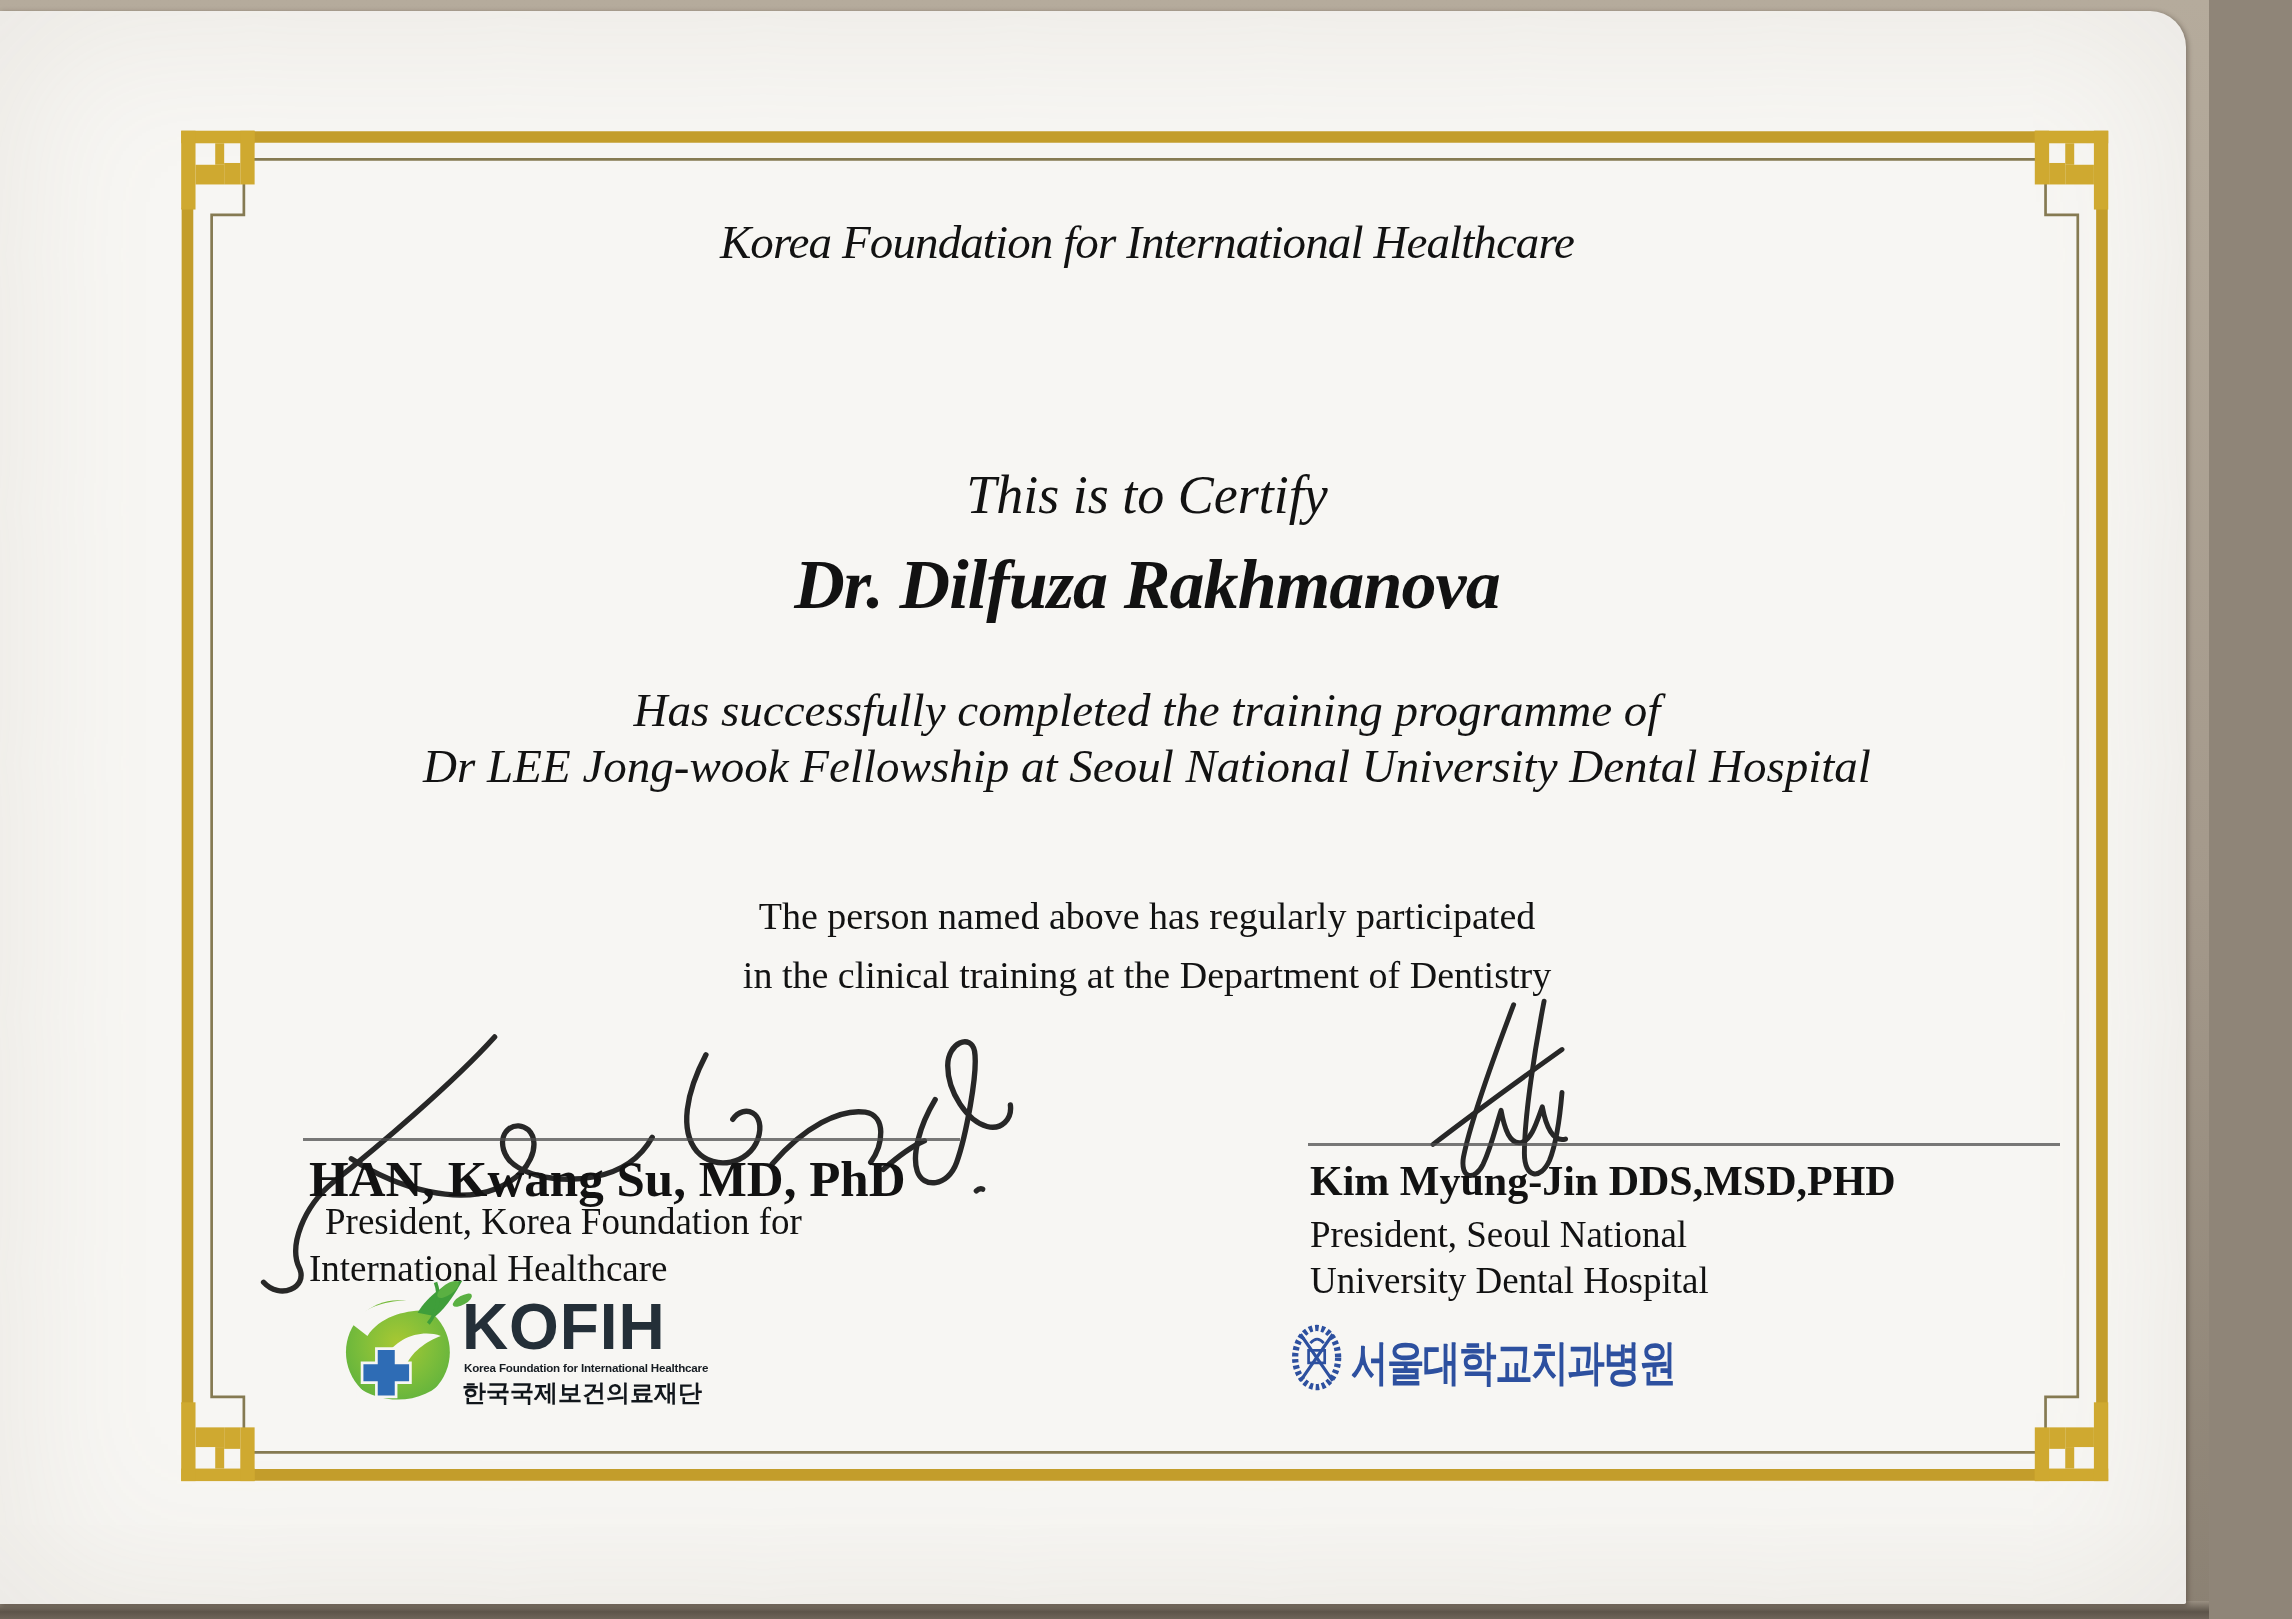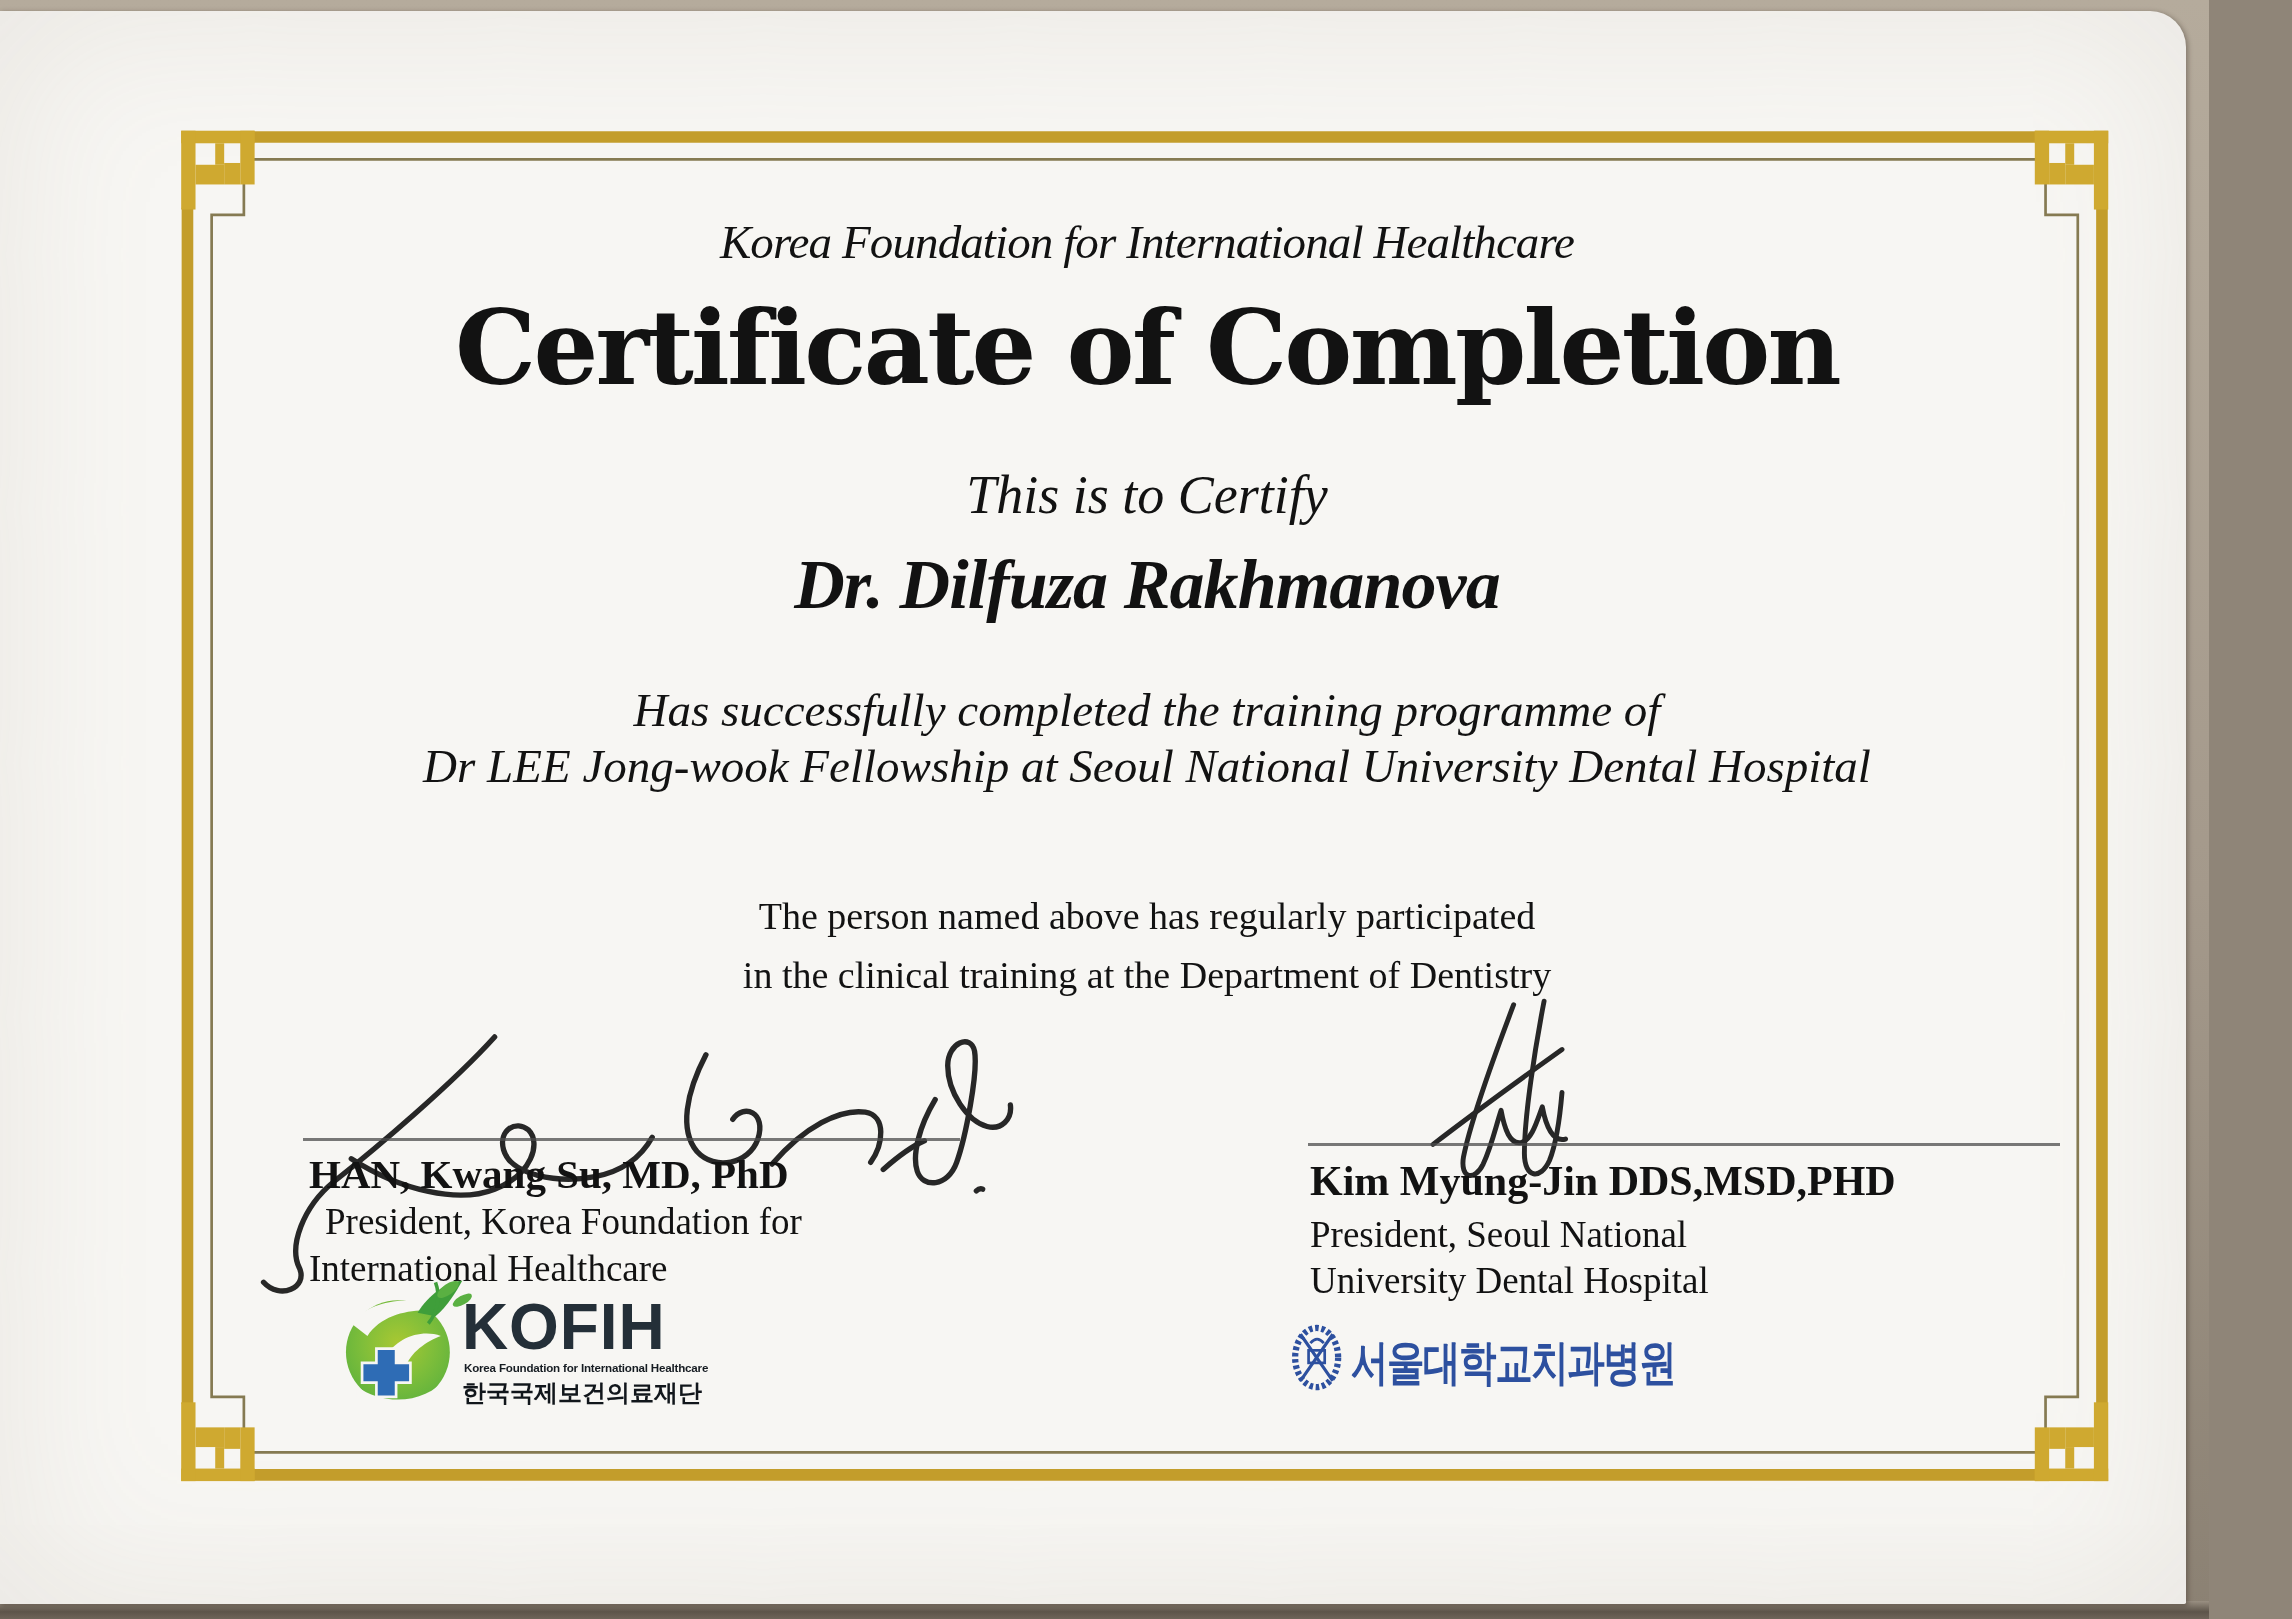--- a/index.html
+++ b/index.html
@@ -20,21 +20,21 @@
   .ctext{position:absolute;left:184px;width:1926px;text-align:center;}
   .issuer{top:215px;font-style:italic;font-size:47px;letter-spacing:-0.9px;}
   .cert-title{top:288px;font-family:"DejaVu Serif",serif;font-weight:700;font-size:102px;letter-spacing:-2.7px;}
   .certify{top:464px;font-style:italic;font-size:54px;text-align:center;}
   .recipient{top:545px;font-style:italic;font-weight:700;font-size:70px;letter-spacing:-0.9px;}
   .para1{top:682px;font-style:italic;font-size:47px;line-height:56px;}
   .para2{top:887px;font-size:38px;line-height:59px;}
   .sig-line{position:absolute;height:2.7px;background:#4c4c4c;opacity:.75;}
   .sig-line.left{left:303px;top:1138px;width:657px;}
   .sig-line.right{left:1308px;top:1143px;width:752px;}
-  .blockname{position:absolute;font-weight:700;font-size:41px;white-space:nowrap;}
+  .blockname{position:absolute;font-weight:700;font-size:51px;white-space:nowrap;}
   .blocktitle{position:absolute;font-size:37px;white-space:nowrap;}
   .l-name{left:309px;top:1150px;}
   .l-t1{left:309px;top:1200px;margin-left:16px;}
   .l-t2{left:309px;top:1247px;}
   .r-name{left:1310px;top:1157px;font-size:42px;}
   .r-t1{left:1310px;top:1213px;}
   .r-t2{left:1310px;top:1259px;}
   .kofih-word{position:absolute;left:462px;top:1290px;font-family:Liberation Sans, sans-serif;
     font-weight:700;font-size:64px;letter-spacing:0.9px;color:var(--kofih-text);white-space:nowrap;}
   .kofih-tag{position:absolute;left:464px;top:1361px;font-family:"Liberation Sans",sans-serif;
@@ -116,21 +116,20 @@
     <g fill="none" stroke="var(--snu-blue)" stroke-width="3">
       <ellipse cx="1470" cy="1516" rx="24" ry="33" stroke-dasharray="4 3" stroke-width="7"></ellipse>
       <path d="M 1452 1490 L 1488 1542 M 1488 1490 L 1452 1542" stroke-width="3.5"></path>
       <rect x="1461" y="1508" width="18" height="14" stroke-width="3"></rect>
       <path d="M 1463 1500 C 1468 1494 1473 1494 1478 1500" stroke-width="3"></path>
     </g>
   </svg>
 
   <div class="ctext issuer">Korea Foundation for International Healthcare</div>
 
-  <div class="ctext cert-title">Certificate of Completion</div>
 
   <div class="ctext certify">This is to Certify</div>
 
   <div class="ctext recipient">Dr. Dilfuza Rakhmanova</div>
 
   <div class="ctext para1">
     <div>Has successfully completed the training programme of</div>
     <div>Dr LEE Jong-wook Fellowship at Seoul National University Dental Hospital</div>
   </div>
 

